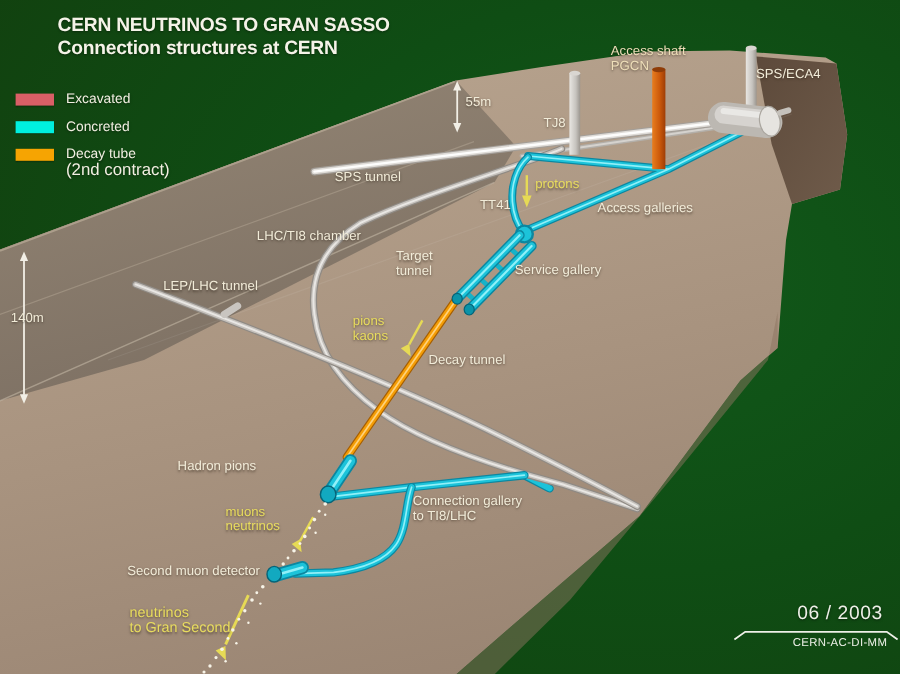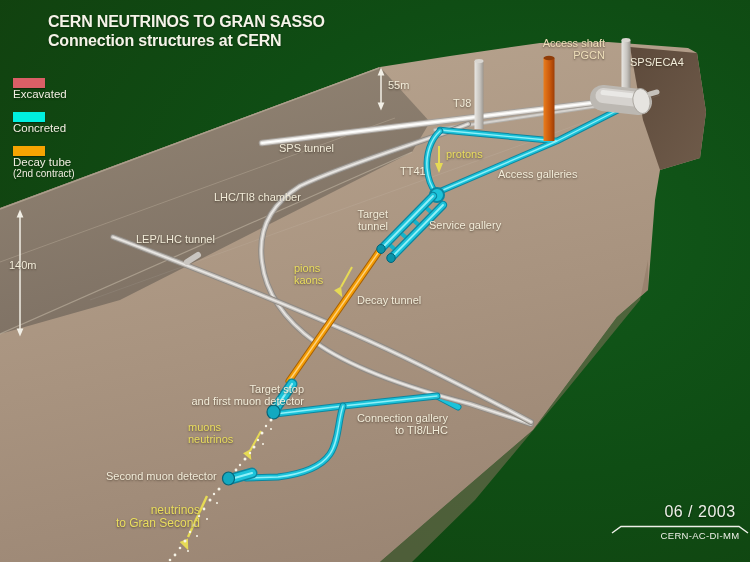--- a/index.html
+++ b/index.html
@@ -3,32 +3,32 @@
 <meta charset="utf-8">
 <style>
   html,body{margin:0;padding:0;background:#222;}
   .stage{position:relative;width:750px;height:562px;overflow:hidden;background:#0d3f0e;
          font-family:"Liberation Sans",sans-serif;}
   .stage svg{position:absolute;left:0;top:0;}
   .lbl{position:absolute;font-size:11px;color:#f2ecd9;line-height:11.5px;white-space:nowrap;
        text-shadow:0 1px 2px rgba(35,25,15,.55);}
   .yellow{color:#e9dd5e;}
   .cream{color:#efdfba;}
-  .center{text-align:right;}
+  .center{text-align:left;}
   .right{text-align:left;}
   .title{position:absolute;left:28px;top:13px;color:#f5f3e8;font-weight:bold;
          font-size:16px;line-height:18.5px;letter-spacing:-0.2px;
          text-shadow:0 1px 2px rgba(0,0,0,.4);margin-left:20px;}
   .legend{position:absolute;left:13px;top:77px;}
-  .legend-row{display:flex;align-items:flex-start;margin-bottom:11px;flex-direction:column;}
+  .legend-row{display:flex;align-items:flex-start;margin-bottom:11px;}
   .swatch{width:32px;height:10px;margin-right:10px;margin-top:1px;
           box-shadow:0 1px 1px rgba(0,0,0,.35);}
   .legend-label{font-size:11.5px;color:#f2efe2;line-height:12px;
                 text-shadow:0 1px 2px rgba(0,0,0,.4);}
-  .legend-sub{font-size:10px;text-align:center;}
+  .legend-sub{font-size:14px;text-align:center;}
   .footer{position:absolute;left:640px;top:503px;width:120px;text-align:center;color:#eef0e8;}
   .footer-date{font-size:16px;letter-spacing:.5px;text-shadow:0 1px 2px rgba(0,0,0,.5);}
   .footer-code{font-size:9.5px;letter-spacing:.3px;margin-top:9px;}
 </style>
 </head>
 <body>
 
 <div class="stage">
 
 <svg width="750" height="562" viewBox="0 0 750 562">
@@ -268,33 +268,32 @@
     <div>Access shaft</div>
     <div>PGCN</div>
   </div>
   <div class="lbl" style="left:630px;top:57px">SPS/ECA4</div>
   <div class="lbl" style="left:279px;top:143px">SPS tunnel</div>
   <div class="lbl" style="left:214px;top:192px">LHC/TI8 chamber</div>
   <div class="lbl" style="left:136px;top:234px">LEP/LHC tunnel</div>
   <div class="lbl yellow" style="left:446px;top:149px">protons</div>
   <div class="lbl" style="left:400px;top:166px">TT41</div>
   <div class="lbl" style="left:498px;top:169px">Access galleries</div>
-  <div class="lbl center" style="left:320px;top:209px;width:68px">
+  <div class="lbl center" style="left:330px;top:209px;width:68px">
     <div>Target</div>
     <div>tunnel</div>
   </div>
   <div class="lbl" style="left:429px;top:220px">Service gallery</div>
   <div class="lbl yellow right" style="left:294px;top:263px;width:52px">
     <div>pions</div>
     <div>kaons</div>
   </div>
   <div class="lbl" style="left:357px;top:295px">Decay tunnel</div>
   <div class="lbl center" style="left:148px;top:384px;width:156px">
-    <div>Target stop</div>
-    <div>and first muon detector</div>
+    <div>Hadron pions</div>
   </div>
   <div class="lbl yellow right" style="left:188px;top:422px;width:58px">
     <div>muons</div>
     <div>neutrinos</div>
   </div>
   <div class="lbl center" style="left:344px;top:413px;width:104px">
     <div>Connection gallery</div>
     <div>to TI8/LHC</div>
   </div>
   <div class="lbl" style="left:106px;top:471px">Second muon detector</div>

